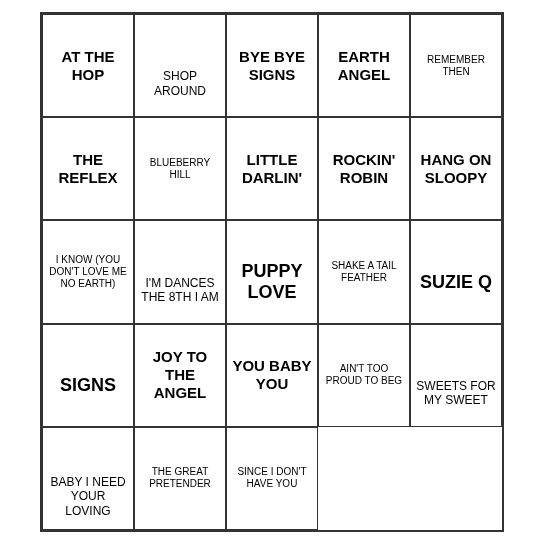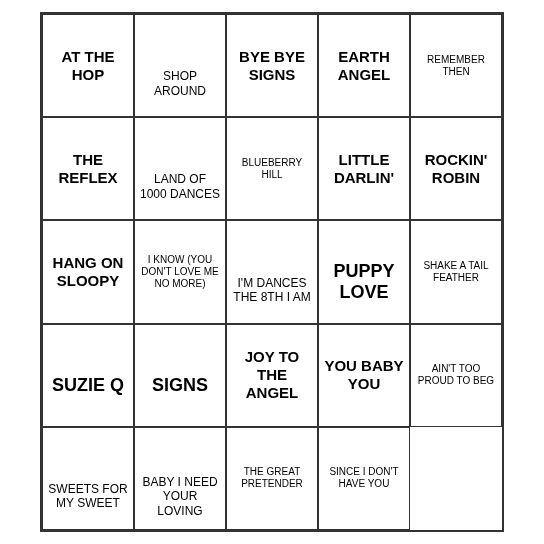--- a/index.html
+++ b/index.html
@@ -53,36 +53,33 @@
     <div class="cell">
       <span class="large">EARTH ANGEL</span>
     </div>
     <div class="cell">
       <span class="small">REMEMBER THEN</span>
     </div>
     <div class="cell">
       <span class="large">THE REFLEX</span>
     </div>
     <div class="cell">
-      <span class="medium">LAND OF 1000 DANCES</span>
-    </div>
-    <div class="cell">
       <span class="small">BLUEBERRY HILL</span>
     </div>
     <div class="cell">
       <span class="large">LITTLE DARLIN'</span>
     </div>
     <div class="cell">
       <span class="large">ROCKIN' ROBIN</span>
     </div>
     <div class="cell">
       <span class="large">HANG ON SLOOPY</span>
     </div>
     <div class="cell">
-      <span class="small">I KNOW (YOU DON'T LOVE ME NO MORE)</span>
+      <span class="small">I KNOW (YOU DON'T LOVE ME NO EARTH)</span>
     </div>
     <div class="cell">
       <span class="medium">I'M DANCES THE 8TH I AM</span>
     </div>
     <div class="cell">
       <span class="xlarge">PUPPY LOVE</span>
     </div>
     <div class="cell">
       <span class="small">SHAKE A TAIL FEATHER</span>
     </div>

